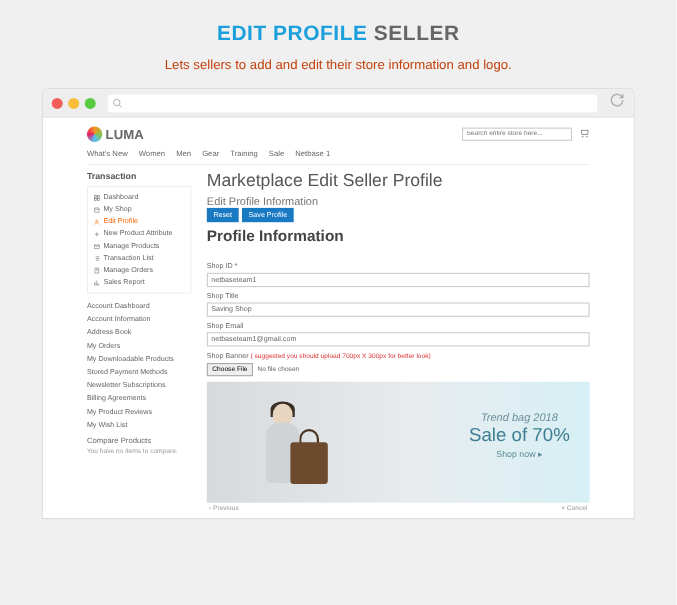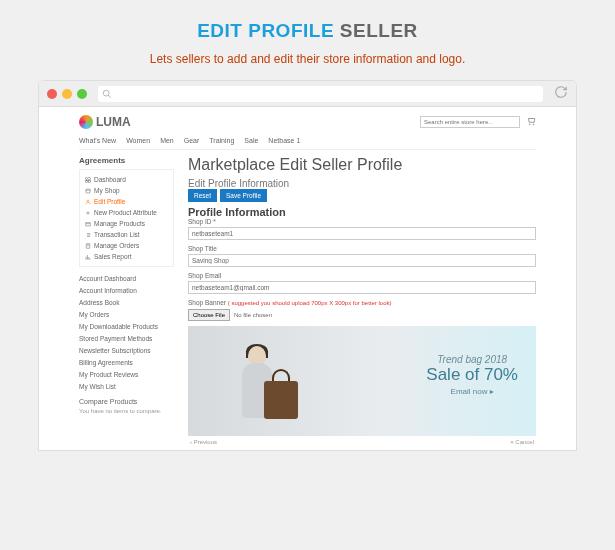--- a/index.html
+++ b/index.html
@@ -32,21 +32,21 @@
 .side li svg{width:6px;height:6px;stroke:currentColor;fill:none;stroke-width:2}
 .side ul.plain{border:none;padding:0}
 .side ul.plain li{padding:2.5px 0}
 .cmp{font-size:7px;color:#666;margin-top:6px}
 .cmp p{font-size:6px;color:#999;margin-top:3px}
 .main{flex:1}
 .main h1{font-size:16px;font-weight:400;color:#555;margin-bottom:4px}
 .main h2{font-size:10px;font-weight:400;color:#777;margin-bottom:0}
 .btns{display:flex;gap:3px;margin-bottom:4px}
 .btn{background:#1979c3;color:#fff;font-size:6.5px;padding:3px 6px;border:none;cursor:pointer}
-.main h3{font-size:11px;color:#444;margin-bottom:0}
+.main h3{font-size:14px;color:#444;margin-bottom:17px}
 .fld{margin-bottom:5px}
 .fld label{display:block;font-size:6.5px;color:#666;margin-bottom:2px}
 .fld input{width:100%;height:13px;border:1px solid #ccc;font-size:6.5px;padding:0 3px;color:#666}
 .hint{color:#d33;font-size:6px}
 .filerow{display:flex;align-items:center;gap:4px;margin:3px 0 5px}
 .filebtn{border:1px solid #aaa;background:#eee;font-size:6px;padding:2px 4px}
 .filetxt{font-size:6px;color:#666}
 .banner{position:relative;height:110px;background:linear-gradient(90deg,#d7dadd 0%,#e9ecef 55%,#d6f0f5 100%);overflow:hidden}
 .person{position:absolute;left:40px;bottom:0;width:60px;height:95px}
 .person .head{position:absolute;top:5px;left:20px;width:18px;height:20px;background:#e8d5c0;border-radius:50% 50% 45% 45%}
@@ -106,21 +106,21 @@
           <span>Women</span>
           <span>Men</span>
           <span>Gear</span>
           <span>Training</span>
           <span>Sale</span>
           <span>Netbase 1</span>
         </div>
 
       <div class="cols">
         <div class="side">
-          <h4>Agreements</h4>
+          <h4>Transaction</h4>
           <ul id="mpmenu">
               <li>
                 <svg viewBox="0 0 24 24">
                   <rect x="3" y="3" width="7" height="7"></rect>
                   <rect x="14" y="3" width="7" height="7"></rect>
                   <rect x="3" y="14" width="7" height="7"></rect>
                   <rect x="14" y="14" width="7" height="7"></rect>
                 </svg>
                 <span>Dashboard</span>
               </li>
@@ -212,21 +212,21 @@
               <div class="person">
                 <div class="hair"></div>
                   <div class="head"></div>
                   <div class="body"></div>
                   <div class="handle"></div>
                   <div class="bag"></div>
               </div>
               <div class="promo">
                 <div class="t1">Trend bag 2018</div>
                 <div class="t2">Sale of 70%</div>
-                <div class="t3">Email now ▸</div>
+                <div class="t3">Shop now ▸</div>
               </div>
             </div>
             <div class="bctrl">
               <span>‹ Previous</span>
               <span>× Cancel</span>
             </div>
           </div>
         </div>
       </div>
     </div>

